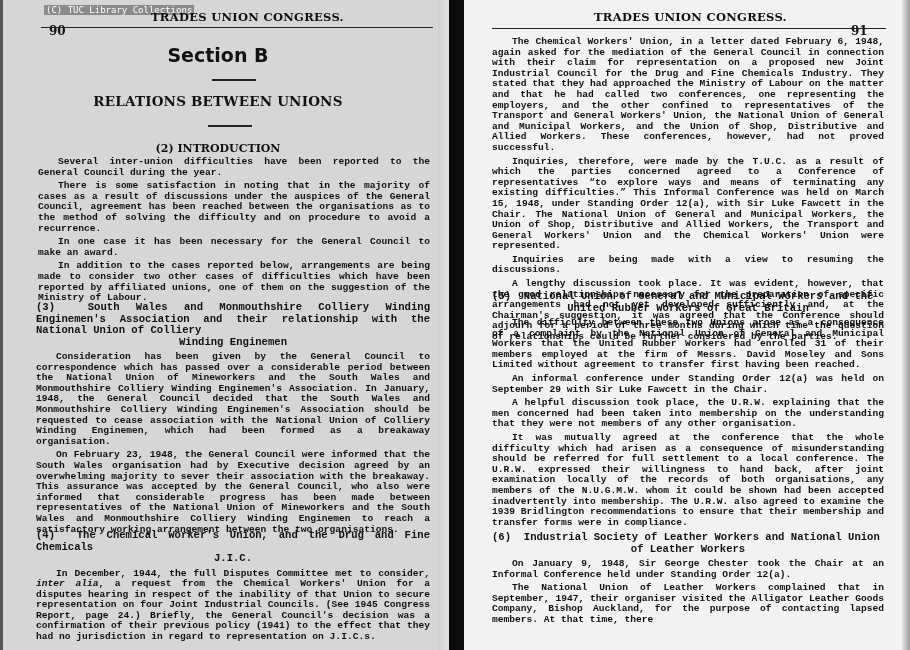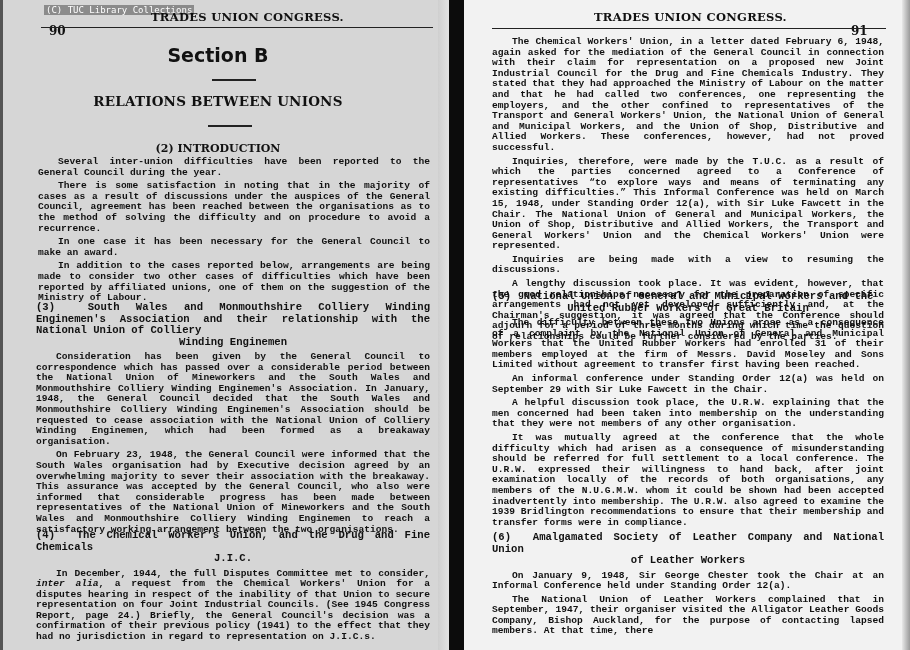--- a/index.html
+++ b/index.html
@@ -94,21 +94,21 @@
       </div>
       <p>The difficulty between these two Unions arose as a consequence of a complaint by the National Union of General and Municipal Workers that the United Rubber Workers had enrolled 31 of their members employed at the firm of Messrs. David Moseley and Sons Limited without agreement to transfer first having been reached.</p>
       <p>An informal conference under Standing Order 12(a) was held on September 29 with Sir Luke Fawcett in the Chair.</p>
       <p>A helpful discussion took place, the U.R.W. explaining that the men concerned had been taken into membership on the understanding that they were not members of any other organisation.</p>
       <p>It was mutually agreed at the conference that the whole difficulty which had arisen as a consequence of misunderstanding should be referred for full settlement to a local conference. The U.R.W. expressed their willingness to hand back, after joint examination locally of the records of both organisations, any members of the N.U.G.M.W. whom it could be shown had been accepted inadvertently into membership. The U.R.W. also agreed to examine the 1939 Bridlington recommendations to ensure that their membership and transfer forms were in compliance.</p>
     </div>
 
     <div class="block" style="left:28px; top:532px; width:392px;">
       <div class="heading">
         <span>(6)</span>&nbsp;
-        <span>Amalgamated Society of Leather Company and National Union</span>
+        <span>Industrial Society of Leather Workers and National Union</span>
         <span class="center">of Leather Workers</span>
       </div>
       <p>On January 9, 1948, Sir George Chester took the Chair at an Informal Conference held under Standing Order 12(a).</p>
       <p>The National Union of Leather Workers complained that in September, 1947, their organiser visited the Alligator Leather Goods Company, Bishop Auckland, for the purpose of contacting lapsed members. At that time, there</p>
     </div>
   </div>
 
   <div class="edge-right"></div>
 </div>
 

